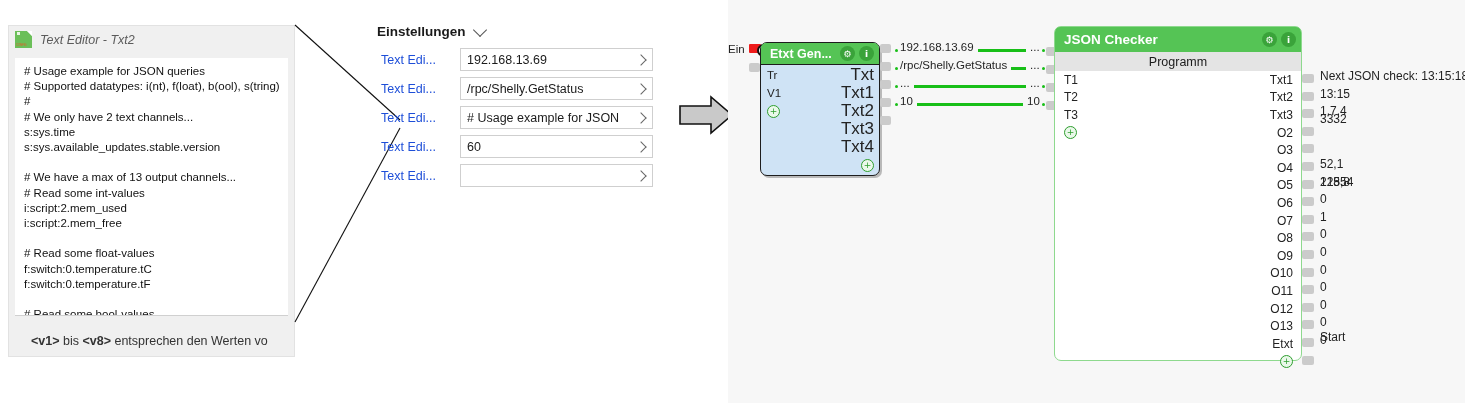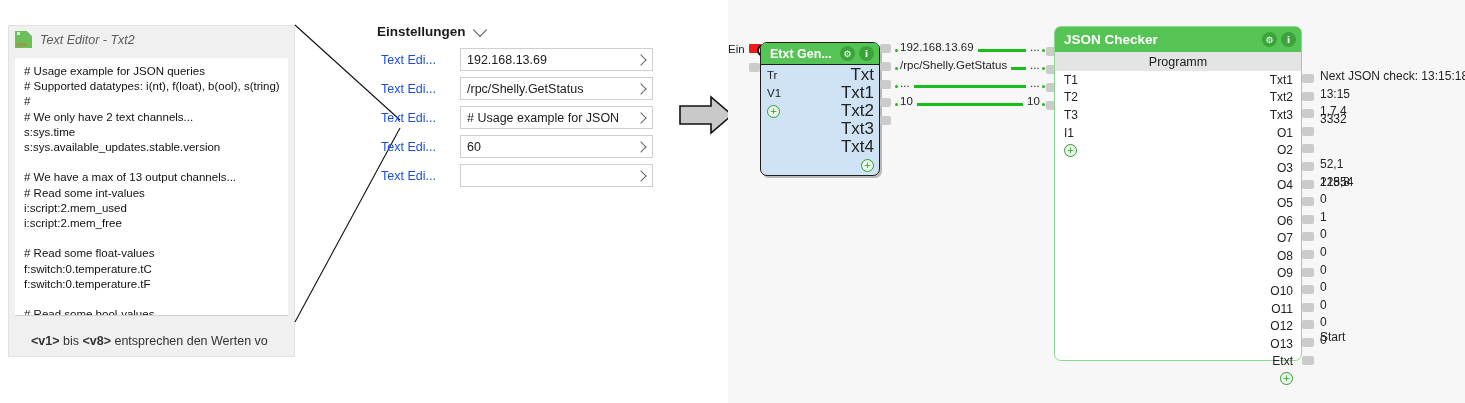--- a/index.html
+++ b/index.html
@@ -307,24 +307,20 @@
           <span class="jc-in">T1</span>
           <span class="jc-out">Txt1</span>
         </div>
         <div class="jc-row">
           <span class="jc-in">T2</span>
           <span class="jc-out">Txt2</span>
         </div>
         <div class="jc-row">
           <span class="jc-in">T3</span>
           <span class="jc-out">Txt3</span>
-        </div>
-        <div class="jc-row">
-          <span class="jc-in">I1</span>
-          <span class="jc-out">O1</span>
         </div>
         <div class="jc-row">
           <span class="plus-circ">+</span>
           <span class="jc-out">O2</span>
         </div>
         <div class="jc-row">
           <span></span>
           <span class="jc-out">O3</span>
         </div>
         <div class="jc-row">

